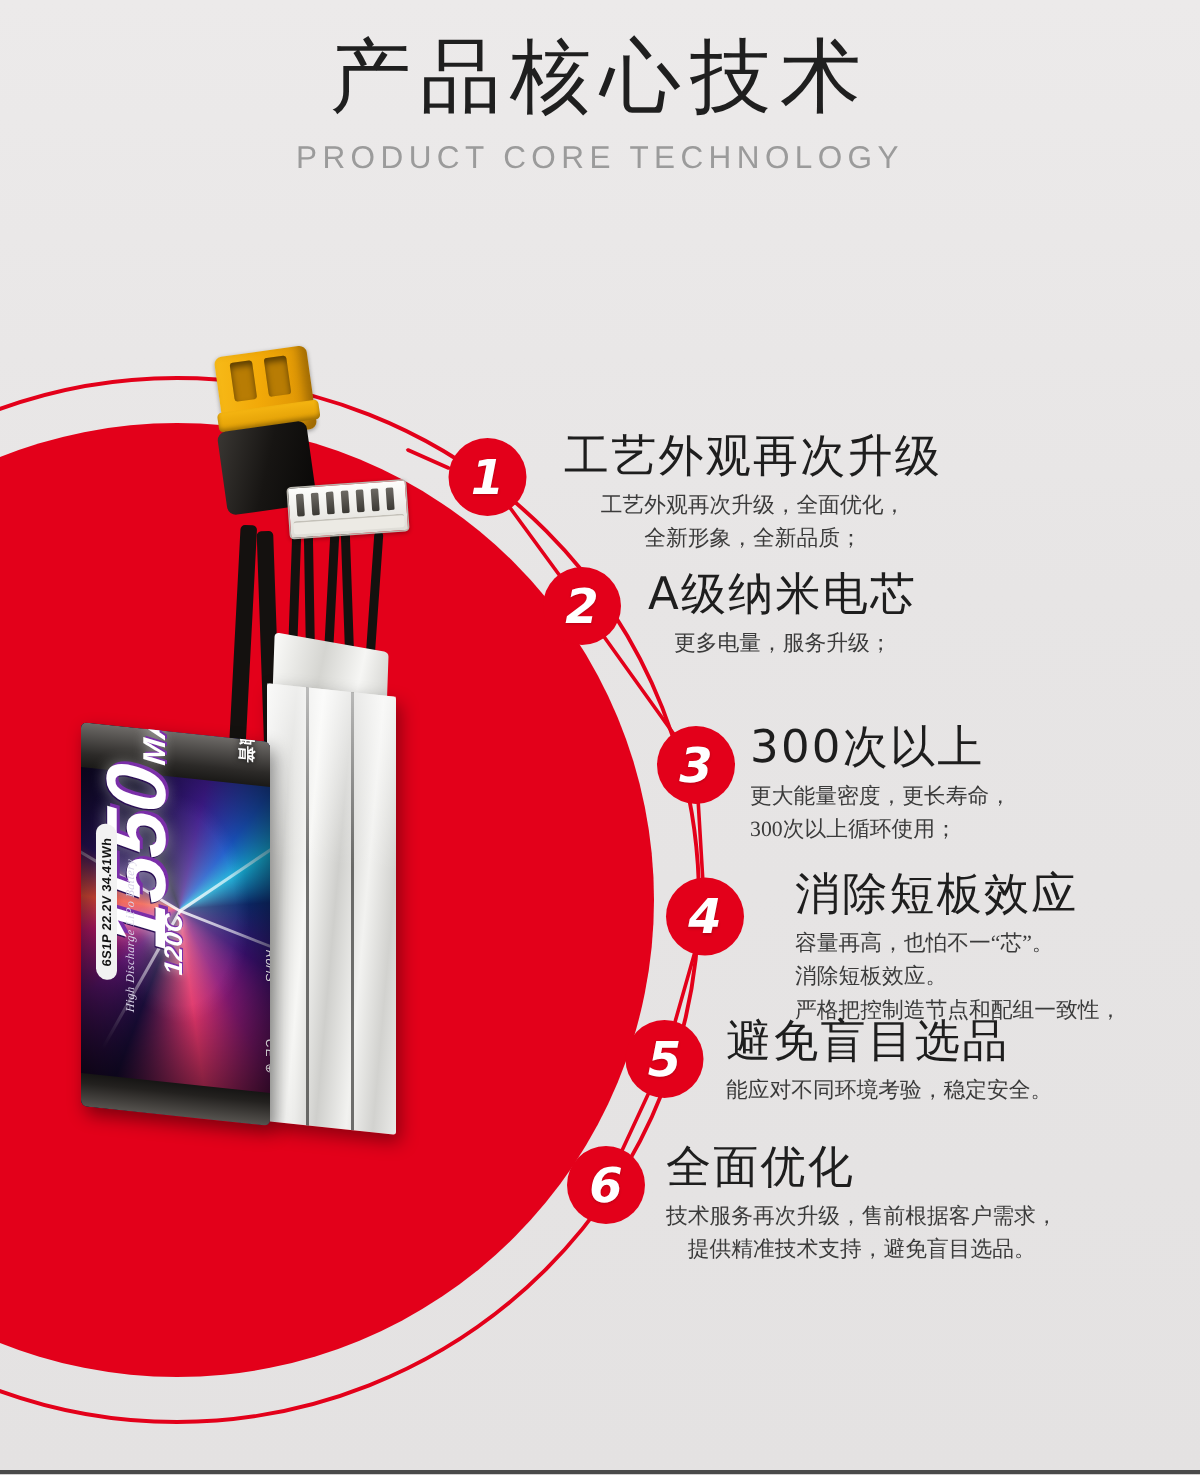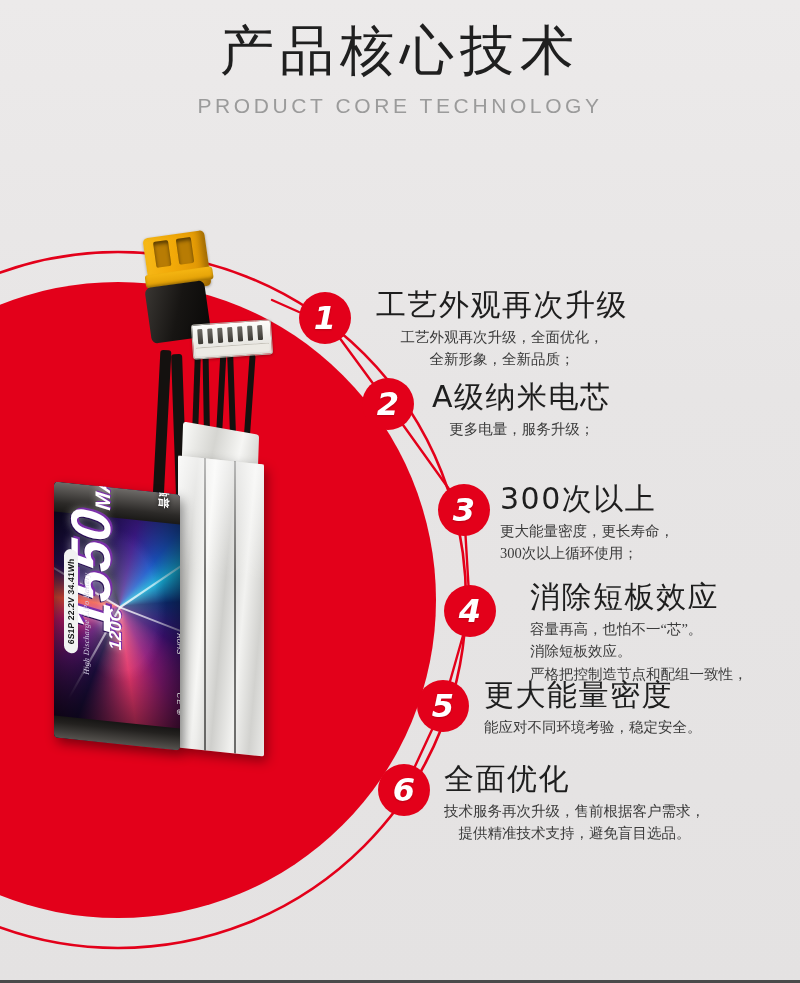--- a/index.html
+++ b/index.html
@@ -260,21 +260,21 @@
   <div class="feat" style="left:506px;top:580px;margin-left:24px;">
     <div class="h">消除短板效应</div>
     <div class="d" style="text-align:left;">
       <div>容量再高，也怕不一“芯”。</div>
       <div>消除短板效应。</div>
       <div>严格把控制造节点和配组一致性，</div>
     </div>
   </div>
 
   <div class="feat" style="left:484px;top:678px;">
-    <div class="h">更大能量密度</div>
+    <div class="h">避免盲目选品</div>
     <div class="d" style="text-align:left;">
       <div>能应对不同环境考验，稳定安全。</div>
     </div>
   </div>
 
   <div class="feat" style="left:444px;top:762px;">
     <div class="h">全面优化</div>
     <div class="d" style="text-align:center;">
       <div>技术服务再次升级，售前根据客户需求，</div>
       <div>提供精准技术支持，避免盲目选品。</div>

